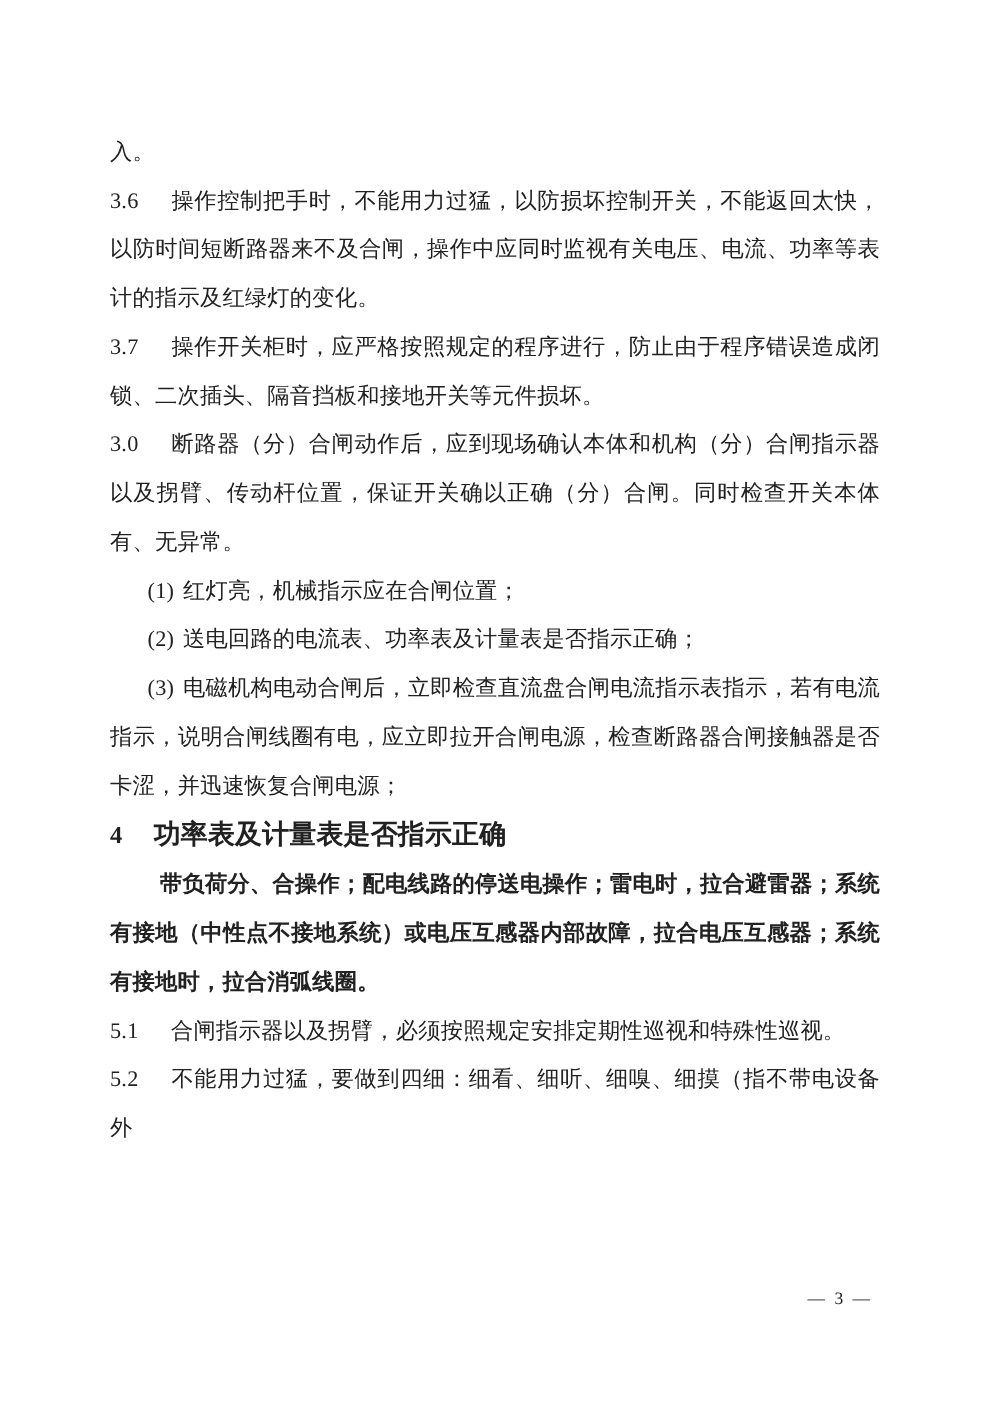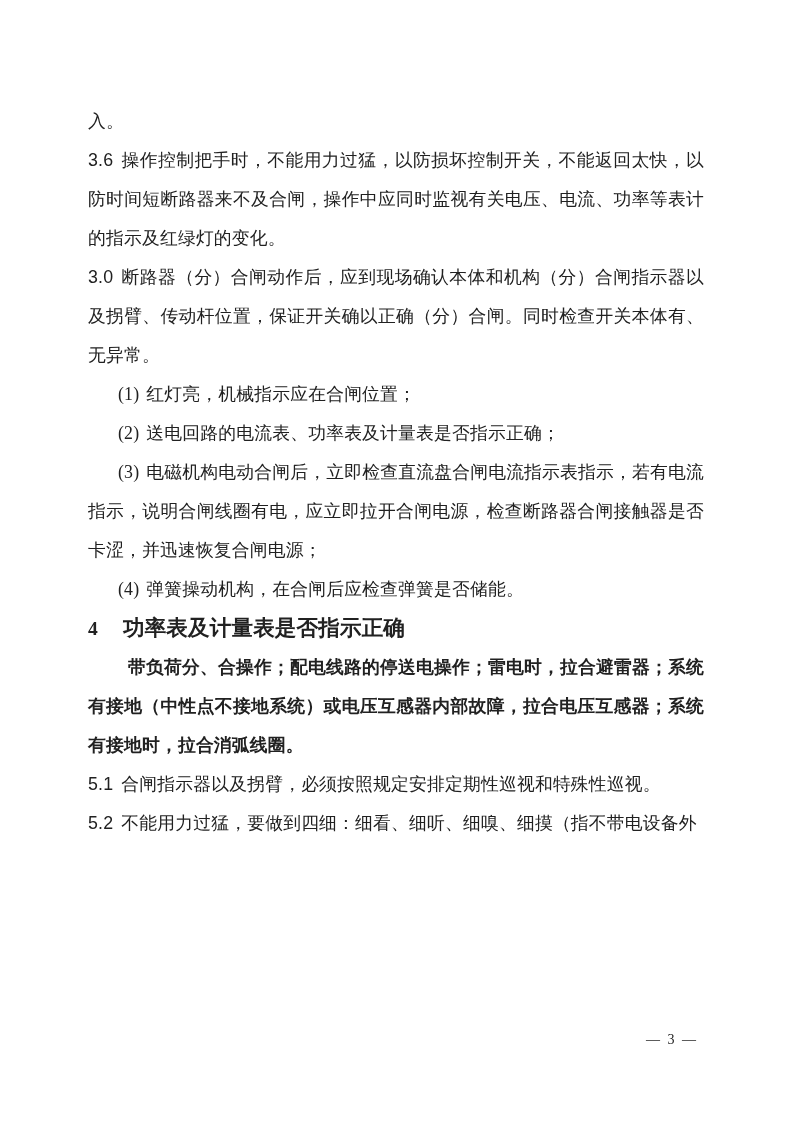--- a/index.html
+++ b/index.html
@@ -27,22 +27,22 @@
     line-height: 39px;
     text-align: justify;
     letter-spacing: 0.2px;
   }
   .content p {
     margin: 0;
     padding: 0;
   }
   
   .clause .num {
-    margin-right: 8px;
-    font-family: Liberation Sans, sans-serif;
+    margin-right: 26px;
+    font-family: Liberation Serif, serif;
   }
   
   .item {
     text-indent: 30px;
   }
   .item .num {
     margin-right: 7px;
     font-family: "Liberation Serif", serif;
   }
   
@@ -78,31 +78,31 @@
 <body>
 
 <div class="page">
 
   <div class="content">
 
     <p class="plain"><span>入。</span></p>
 
     <p class="clause"><span class="num">3.6</span><span>操作控制把手时，不能用力过猛，以防损坏控制开关，不能返回太快，以防时间短断路器来不及合闸，操作中应同时监视有关电压、电流、功率等表计的指示及红绿灯的变化。</span></p>
 
+    <p class="clause"><span class="num">3.7</span><span>操作开关柜时，应严格按照规定的程序进行，防止由于程序错误造成闭锁、二次插头、隔音挡板和接地开关等元件损坏。</span></p>
 
     <p class="clause"><span class="num">3.0</span><span>断路器（分）合闸动作后，应到现场确认本体和机构（分）合闸指示器以及拐臂、传动杆位置，保证开关确以正确（分）合闸。同时检查开关本体有、无异常。</span></p>
 
 
     <p class="item"><span class="num">(1)</span><span>红灯亮，机械指示应在合闸位置；</span></p>
 
     <p class="item"><span class="num">(2)</span><span>送电回路的电流表、功率表及计量表是否指示正确；</span></p>
 
     <p class="item"><span class="num">(3)</span><span>电磁机构电动合闸后，立即检查直流盘合闸电流指示表指示，若有电流指示，说明合闸线圈有电，应立即拉开合闸电源，检查断路器合闸接触器是否卡涩，并迅速恢复合闸电源；</span></p>
 
-    <p class="item"><span class="num">(4)</span><span>弹簧操动机构，在合闸后应检查弹簧是否储能。</span></p>
 
     <p class="heading"><span class="num">4</span><span>功率表及计量表是否指示正确</span></p>
 
     <p class="indent"><span>带负荷分、合操作；配电线路的停送电操作；雷电时，拉合避雷器；系统有接地（中性点不接地系统）或电压互感器内部故障，拉合电压互感器；系统有接地时，拉合消弧线圈。</span></p>
 
 
     <p class="clause"><span class="num">5.1</span><span>合闸指示器以及拐臂，必须按照规定安排定期性巡视和特殊性巡视。</span></p>
 
     <p class="clause"><span class="num">5.2</span><span>不能用力过猛，要做到四细：细看、细听、细嗅、细摸（指不带电设备外</span></p>
 

